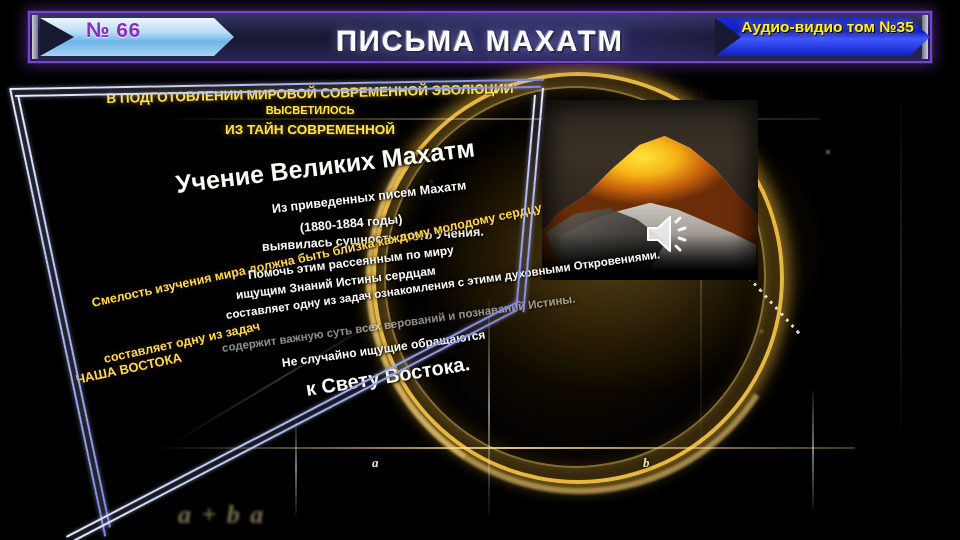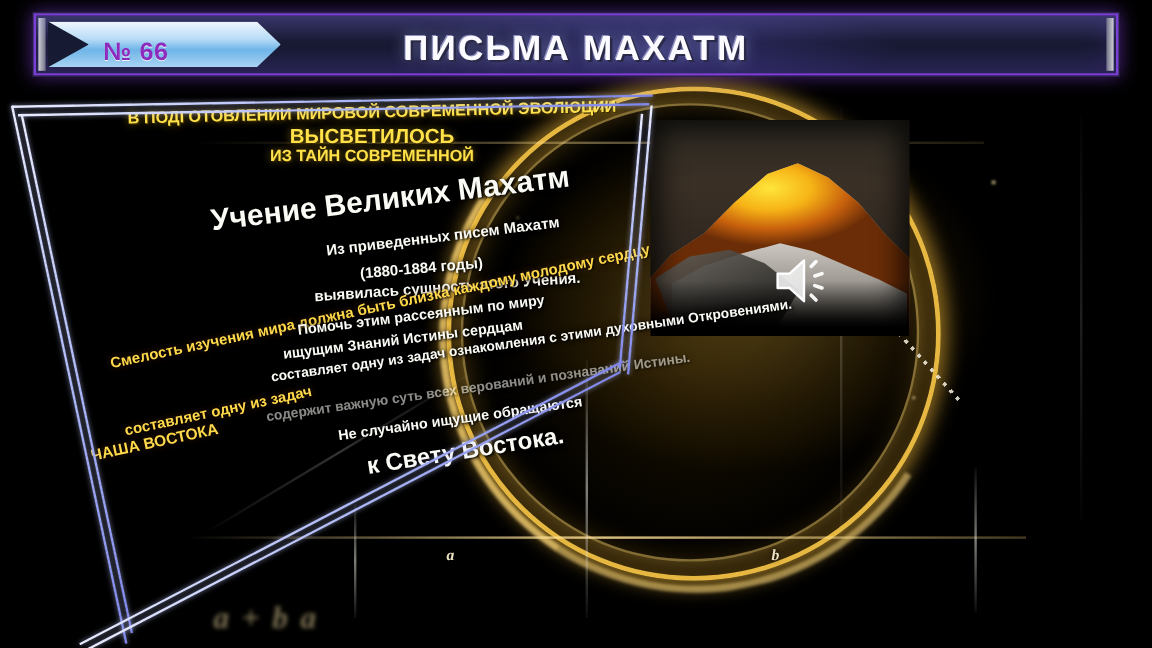--- a/index.html
+++ b/index.html
@@ -69,21 +69,21 @@
     background:radial-gradient(ellipse 50% 120% at 50% 55%,rgba(90,80,200,.35),rgba(0,0,0,0) 70%);}
 
   .main-title{
     position:absolute;left:0;right:0;top:12px;text-align:center;
     font-size:29px;font-weight:700;letter-spacing:2px;color:#fbfbff;
     text-shadow:2px 2px 0 #2a2a48, -1px -1px 0 #8f8fc0, 0 0 12px rgba(180,190,255,.55);
     font-family:"Liberation Sans","DejaVu Sans",sans-serif;
   }
 
   
-  .plaque{position:absolute;display:flex;align-items:flex-end;height:38px;
+  .plaque{position:absolute;display:flex;align-items:flex-start;height:38px;
     clip-path:polygon(0 0, calc(100% - 20px) 0, 100% 50%, calc(100% - 20px) 100%, 0 100%);}
   .plaque.left{left:40px;top:18px;width:180px;padding-left:14px;
     background:linear-gradient(180deg,#eef6ff 0%,#b9dcf7 38%,#6fb5e8 62%,#a9d3f2 100%);}
   .plaque.left::before{content:"";position:absolute;left:0;top:0;bottom:0;width:34px;
     background:#161a33;clip-path:polygon(0 0,100% 50%,0 100%);}
   .plaque-left-label{position:relative;margin-left:32px;color:#8d2bbd;font-weight:700;font-size:21px;
     text-shadow:0 1px 0 rgba(255,255,255,.8);letter-spacing:.5px;}
 
   .plaque.right{right:30px;top:18px;width:215px;justify-content:center;
     background:linear-gradient(180deg,#1b2ad0 0%,#0f1bc0 35%,#3f58ff 55%,#101ec2 100%);
@@ -181,21 +181,21 @@
         <path d="M36 12 L40 8"></path>
         <path d="M39 20 L45 18"></path>
         <path d="M39 28 L45 30"></path>
         <path d="M36 36 L40 40"></path>
       </g>
     </svg>
   </div>
 
   <div>
     <div class="yellow-head" style="left:84px;top:86px;width:452px;font-size:13.5px;transform:rotate(-1.4deg);">В ПОДГОТОВЛЕНИИ МИРОВОЙ СОВРЕМЕННОЙ ЭВОЛЮЦИИ</div>
-    <div class="yellow-head" style="left:160px;top:104px;width:300px;font-size:17px;">ВЫСВЕТИЛОСЬ</div>
+    <div class="yellow-head" style="left:160px;top:104px;width:300px;font-size:11px;">ВЫСВЕТИЛОСЬ</div>
     <div class="yellow-head" style="left:140px;top:122px;width:340px;font-size:13.5px;">ИЗ ТАЙН СОВРЕМЕННОЙ</div>
 
     <div class="wtext" style="left:176px;top:170px;font-size:25px;transform:rotate(-7deg);">Учение Великих Махатм</div>
 
     <div class="wtext" style="left:272px;top:202px;font-size:12.5px;transform:rotate(-7deg);">Из приведенных писем Махатм</div>
     <div class="wtext" style="left:300px;top:221px;font-size:12.5px;transform:rotate(-5deg);">(1880-1884 годы)</div>
     <div class="wtext" style="left:262px;top:240px;font-size:12.5px;transform:rotate(-4deg);">выявилась сущность  этого  Учения.</div>
 
     <div class="ytext" style="left:92px;top:296px;font-size:12.5px;transform:rotate(-12deg);">Смелость изучения мира должна быть близка каждому молодому сердцу</div>
 
@@ -232,14 +232,17 @@
   <div class="header">
     <div class="hdr-glowcenter"></div>
     <div class="header-shine"></div>
     <div class="main-title">ПИСЬМА   МАХАТМ</div>
   </div>
 
   <div class="plaque left">
     <span class="plaque-left-label">№ 66</span>
   </div>
 
+  <div class="plaque right">
+    <span class="plaque-right-label">Аудио-видио том №35</span>
+  </div>
 
 </div>
 
 </body></html>

